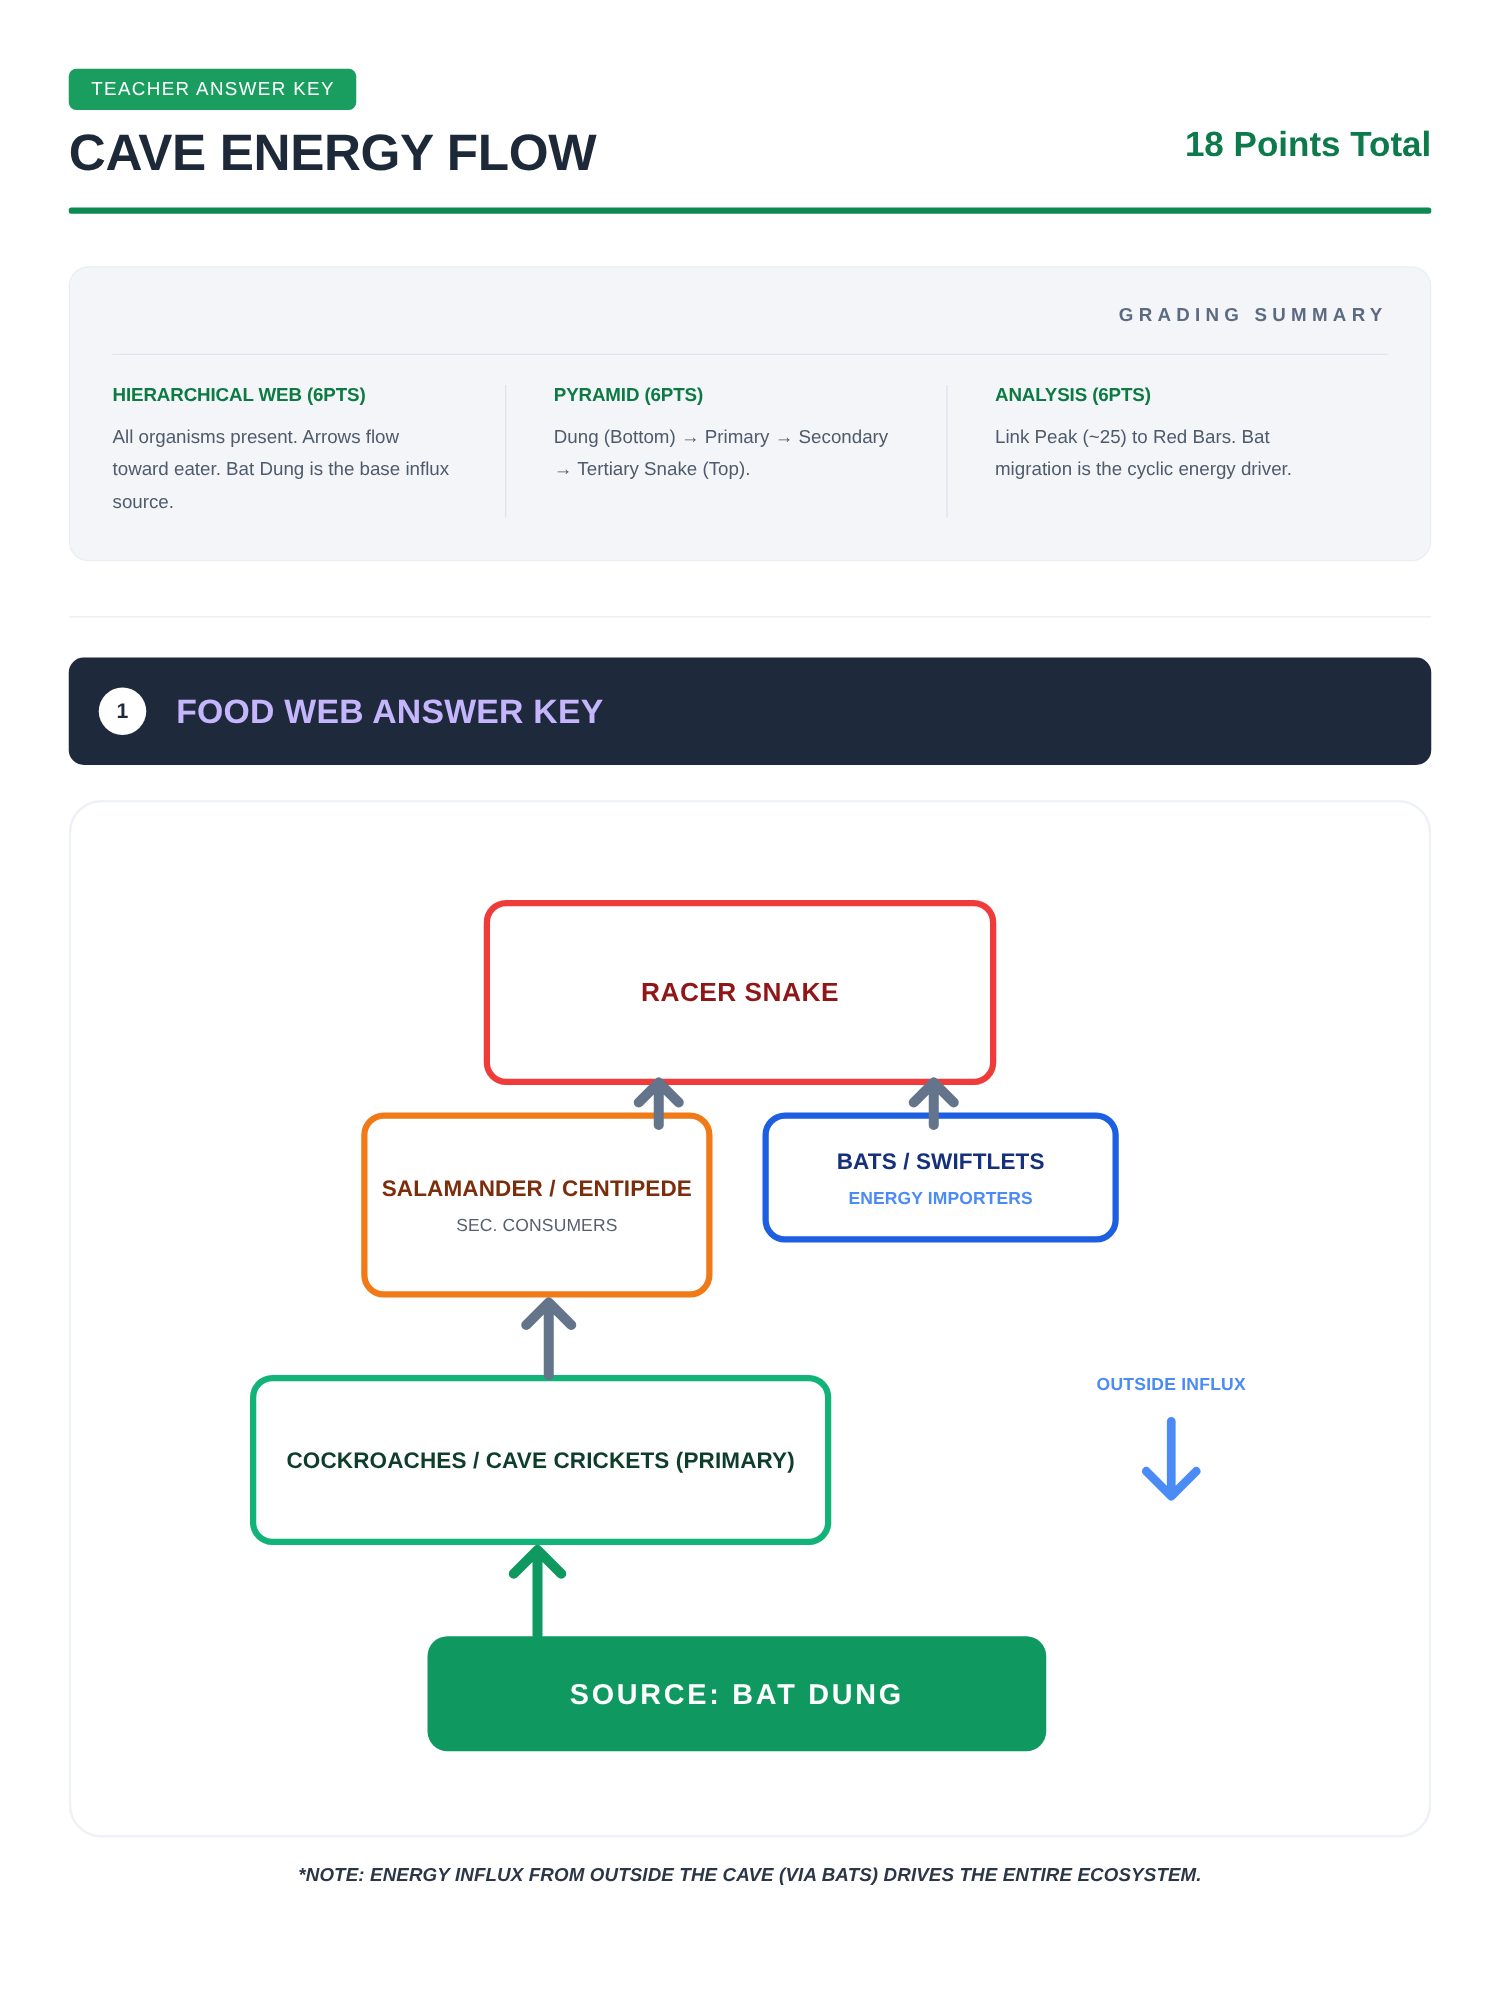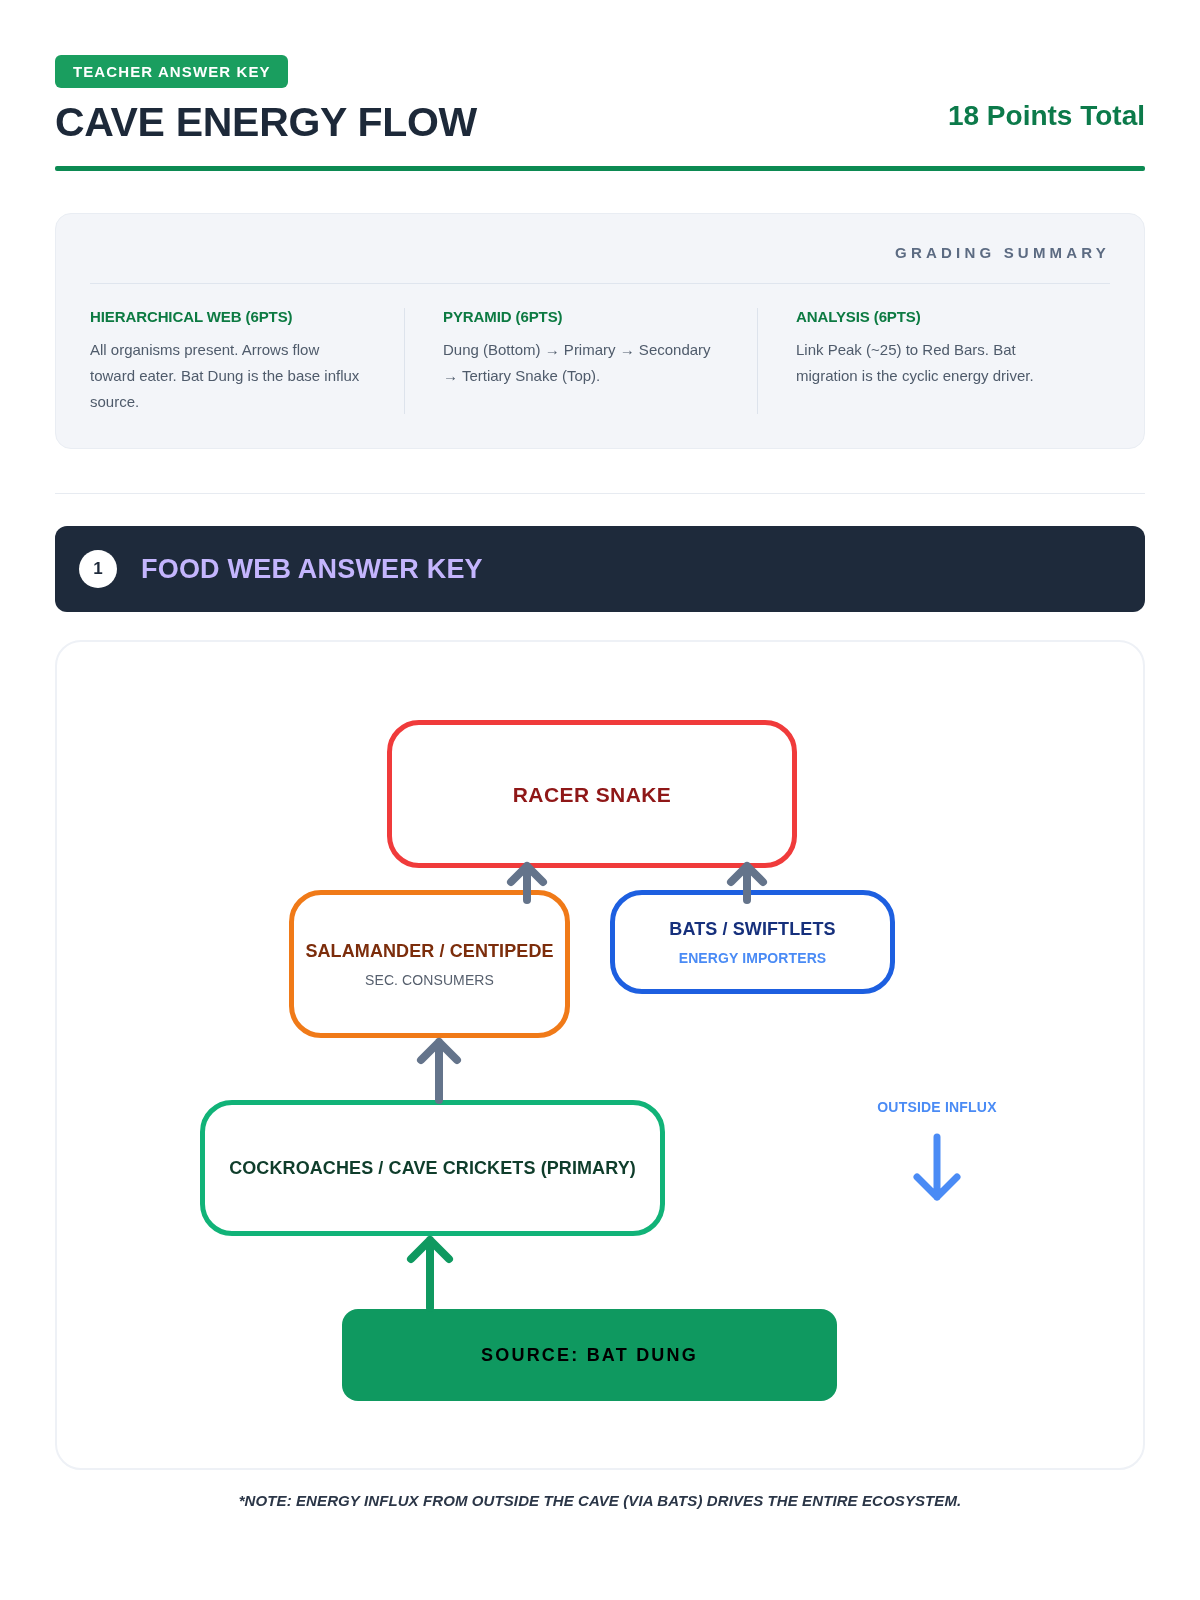--- a/index.html
+++ b/index.html
@@ -30,21 +30,21 @@
     align-items: flex-end;
     justify-content: space-between;
   }
   .header-left { display: block; }
 
   .badge {
     display: inline-block;
     background: #1a9e5f;
     color: #ffffff;
     font-size: 15px;
-    font-weight: bold;
+    font-weight: normal;
     letter-spacing: 1.1px;
     padding: 9px 17px 9px 18px;
     border-radius: 6px;
     line-height: 1;
   }
 
   .main-title {
     margin-top: 13px;
     font-size: 41px;
     font-weight: bold;
@@ -154,21 +154,21 @@
     border: 2px solid #eef1f6;
     border-radius: 26px;
     height: 830px;
     position: relative;
     background: #ffffff;
   }
 
   .node {
     position: absolute;
     background: #ffffff;
-    border-radius: 32px;
+    border-radius: 18px;
     display: flex;
     flex-direction: column;
     align-items: center;
     justify-content: center;
     text-align: center;
   }
 
   .node-label {
     font-size: 18px;
     font-weight: bold;
@@ -232,22 +232,22 @@
   .node-source {
     left: 285px;
     top: 667px;
     width: 495px;
     height: 92px;
     background: #0f9960;
     border: none;
     border-radius: 16px;
   }
   .node-source .node-label {
-    color: #000000;
-    font-size: 18px;
+    color: #ffffff;
+    font-size: 23px;
     letter-spacing: 2.2px;
   }
 
   
   .arrow { position: absolute; }
   .arrow svg { display: block; overflow: visible; }
 
   .arrow-sec-to-snake { left: 448px; top: 220px; }
   .arrow-bats-to-snake { left: 668px; top: 220px; }
   .arrow-primary-to-sec { left: 358px; top: 396px; }

